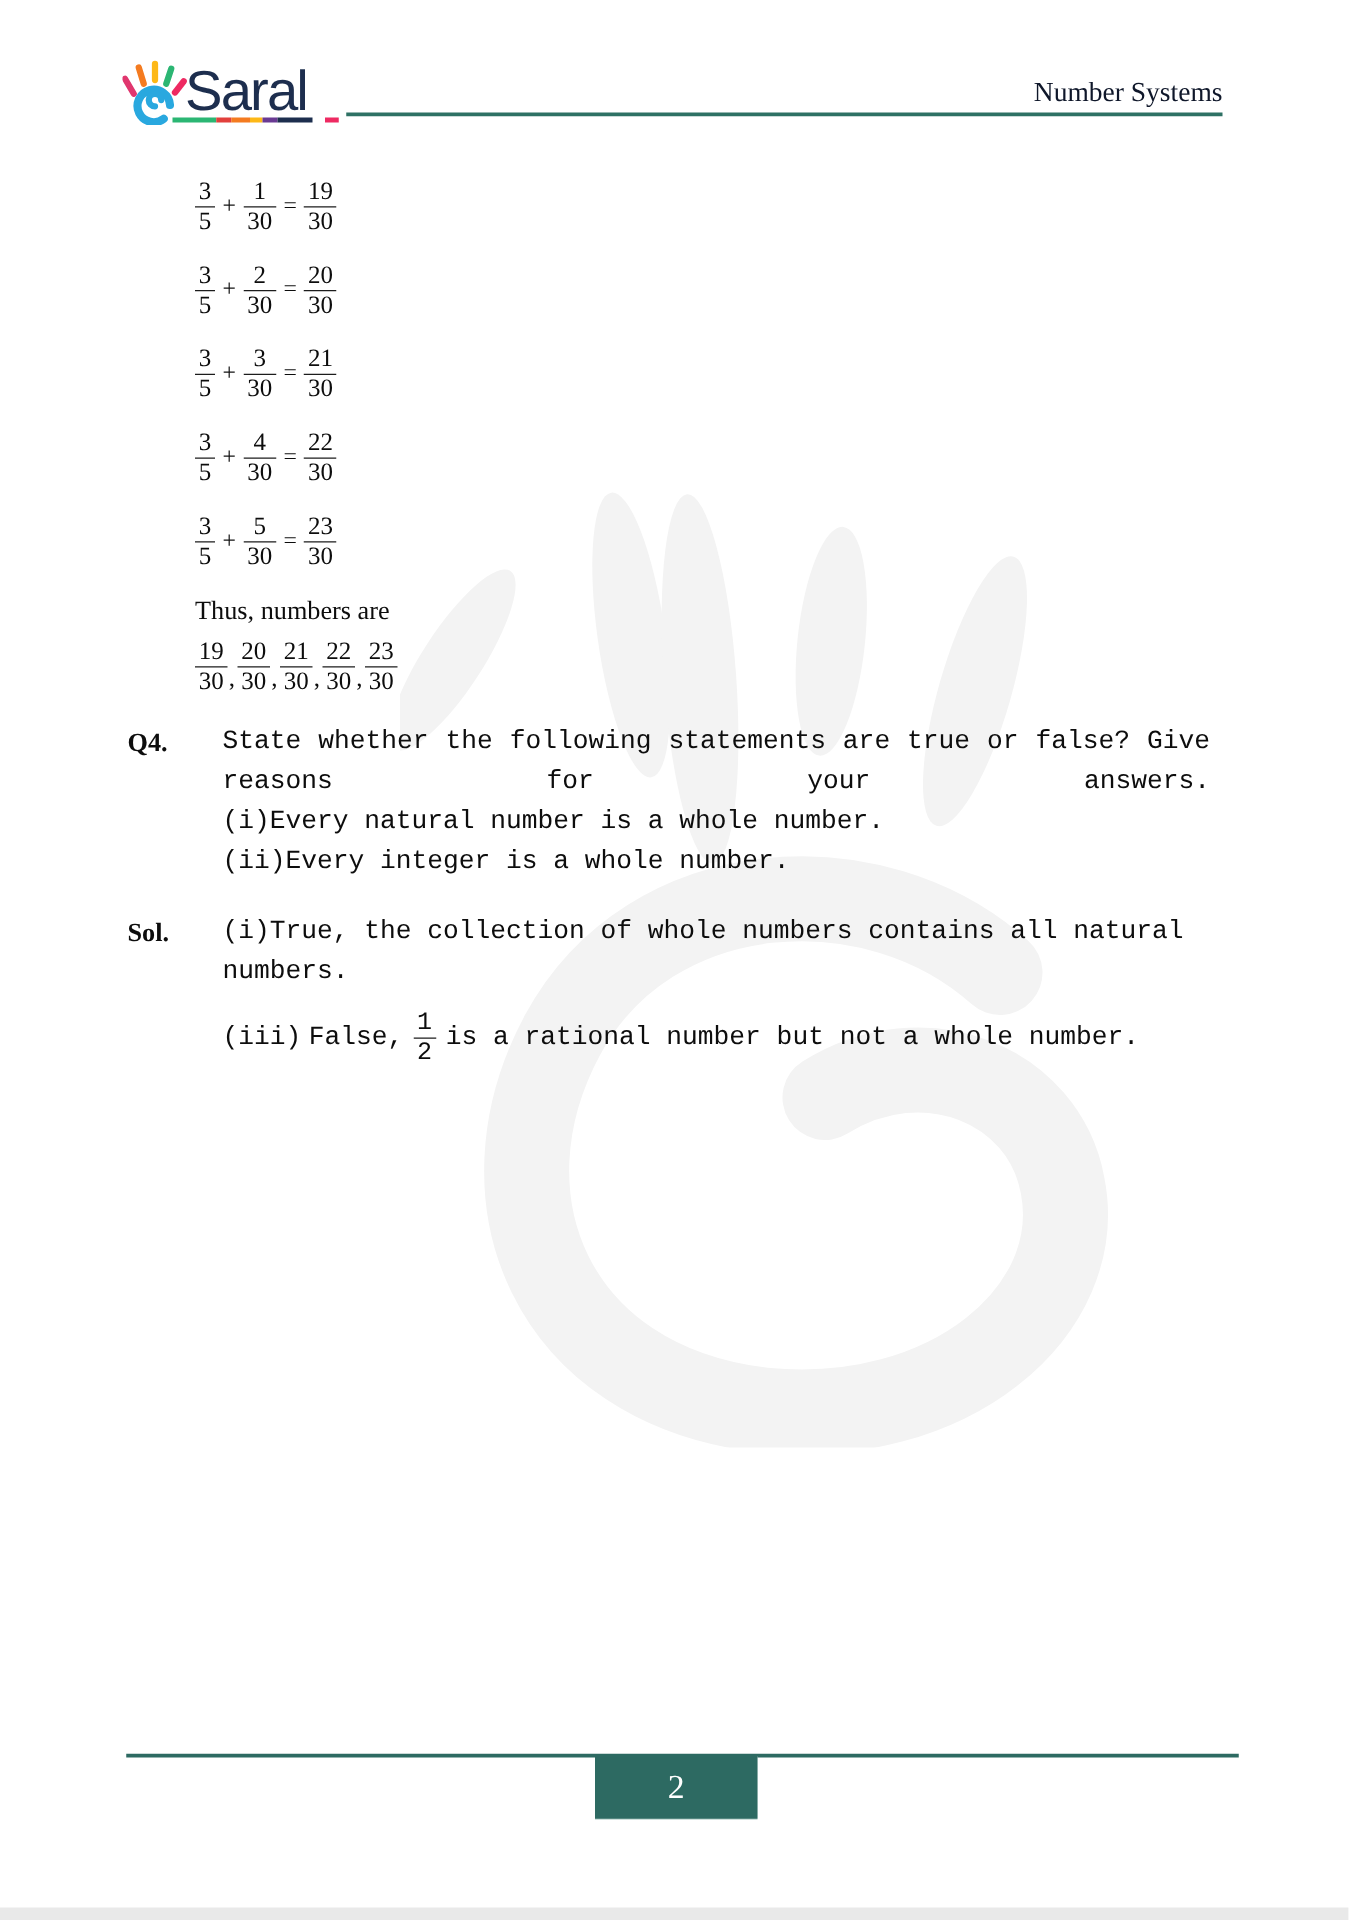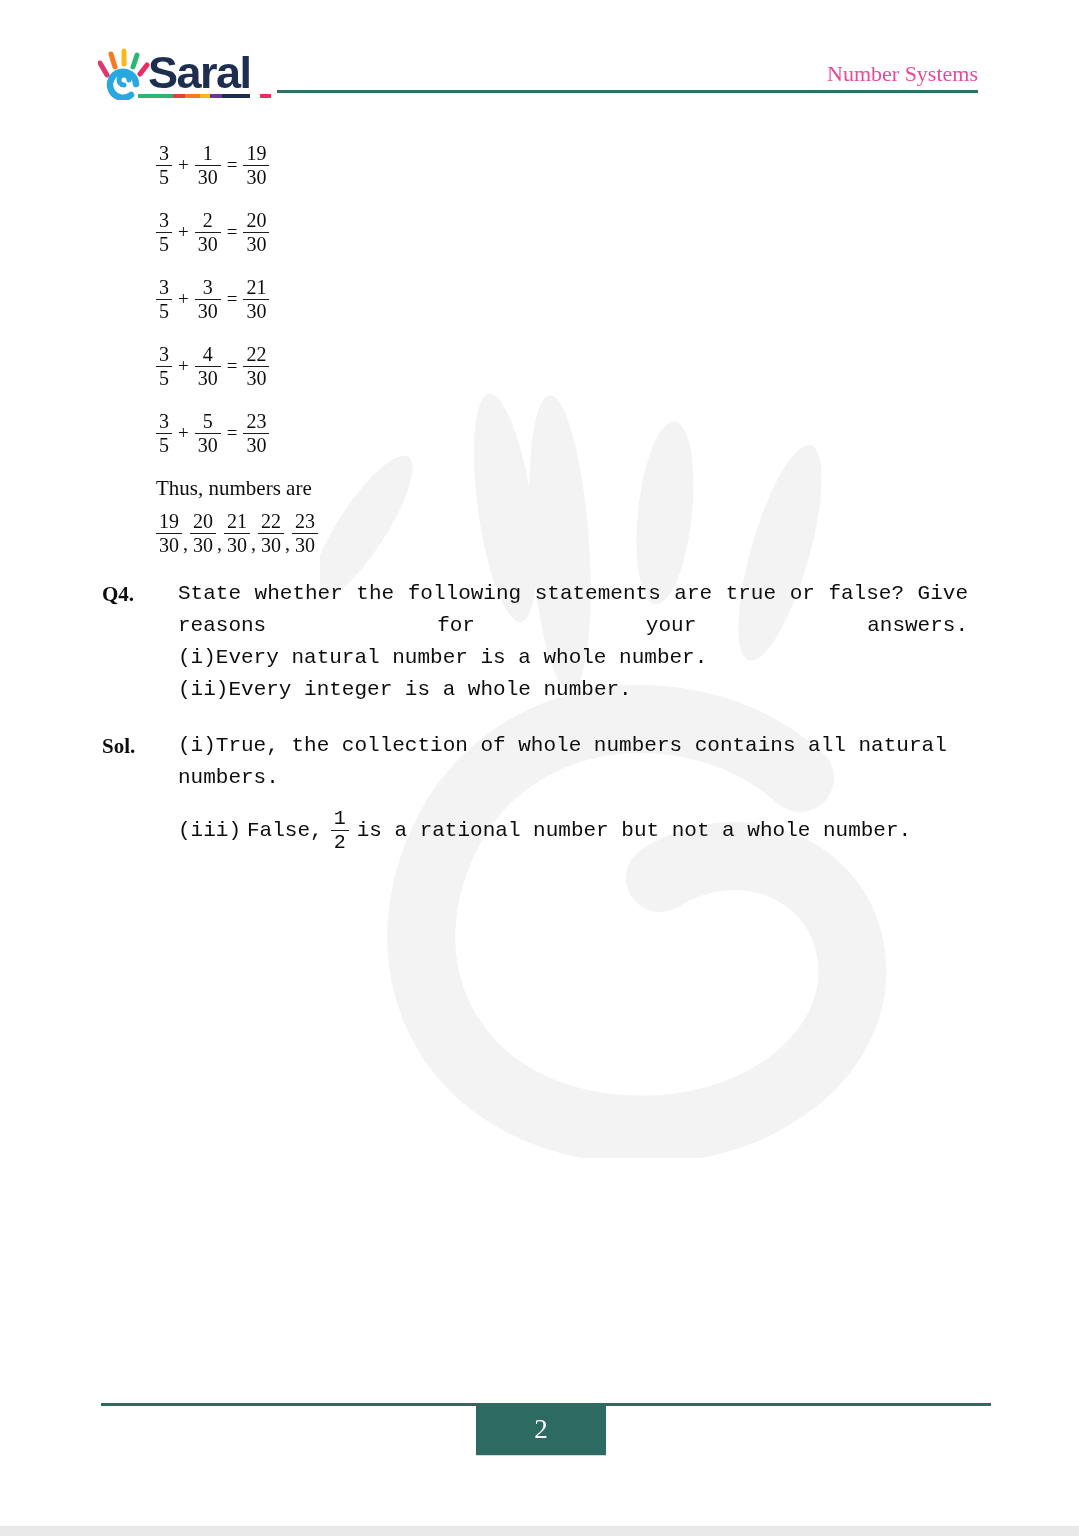--- a/index.html
+++ b/index.html
@@ -9,35 +9,35 @@
     font-family:"Liberation Serif","DejaVu Serif",serif; color:#0d0d0d;
   }
   .layer { position:absolute; z-index:1; }
 
   
   .brand { left:98px; top:48px; width:180px; height:56px; }
   .brand-hand { position:absolute; left:0; top:0; }
   .brand-name {
     position:absolute; left:50px; top:2px;
     font-family:"Liberation Sans","DejaVu Sans",sans-serif;
-    font-weight:bold; font-size:45px; line-height:46px;
+    font-weight:normal; font-size:45px; line-height:46px;
     color:#1d2e4e; letter-spacing:-1.5px;
   }
   .brand-underline { position:absolute; left:40px; top:46px; display:flex; height:4px; }
   .brand-underline span { display:block; height:4px; }
   .seg-green  { width:35px; background:#2bb673; }
   .seg-red    { width:12px; background:#e2403c; }
   .seg-orange { width:15px; background:#f47b20; }
   .seg-yellow { width:10px; background:#fdb817; }
   .seg-purple { width:12px; background:#6a3a93; }
   .seg-navy   { width:28px; background:#1d2e4e; }
   .seg-gap    { width:10px; background:transparent; }
   .seg-pink   { width:11px; background:#ee2a62; }
 
-  .doc-title { right:101px; top:61px; font-size:22px; line-height:26px; color:#ec4899; }
+  .doc-title { right:101px; top:61px; font-size:22px; line-height:26px; color:#0f172a; }
   .header-rule { left:277px; top:90px; width:701px; height:3px; background:#2e7164; }
 
   
   .math-block { left:156px; top:142px; font-size:20px; }
   .eq { display:flex; align-items:center; height:46px; margin-bottom:21px; }
   .frac { display:inline-flex; flex-direction:column; text-align:center; }
   .frac .fn { display:block; padding:0 3px 1px; line-height:21px; }
   .frac .fd { display:block; border-top:1.7px solid #1c1c1c; padding:1px 3px 0; line-height:21px; }
   .op { margin:0 6px; font-size:19px; }
   .thus { margin-top:8px; font-size:21px; line-height:22px; }

